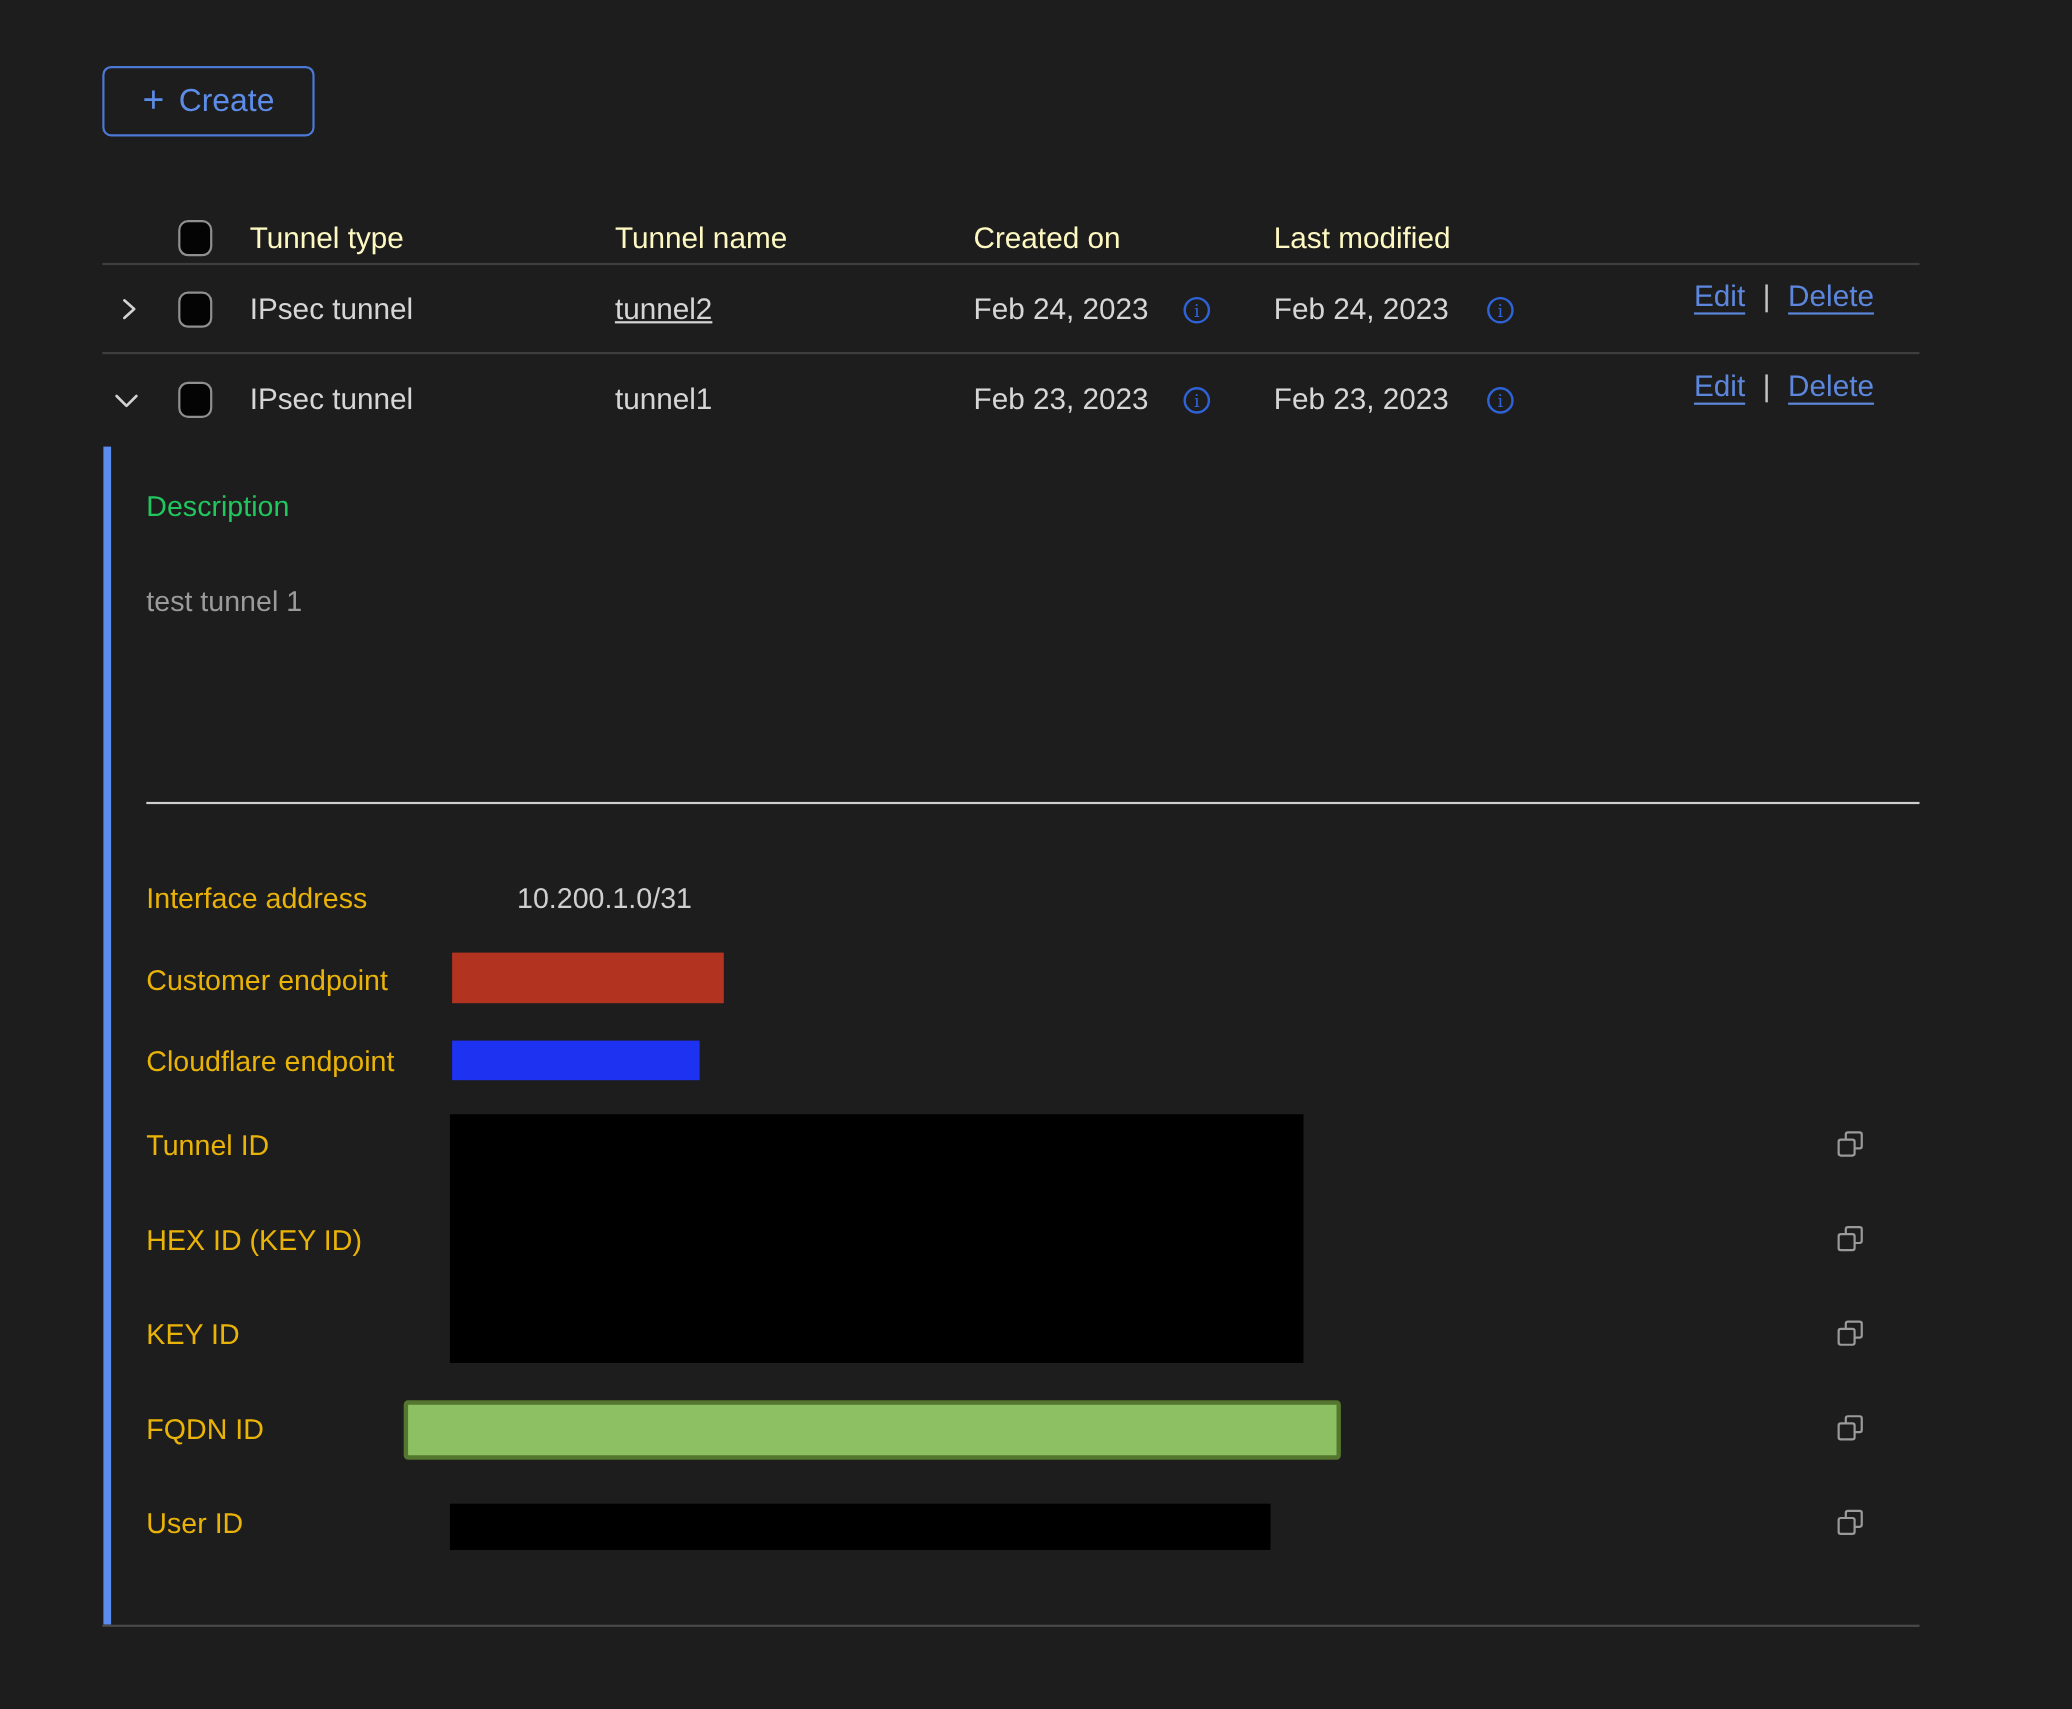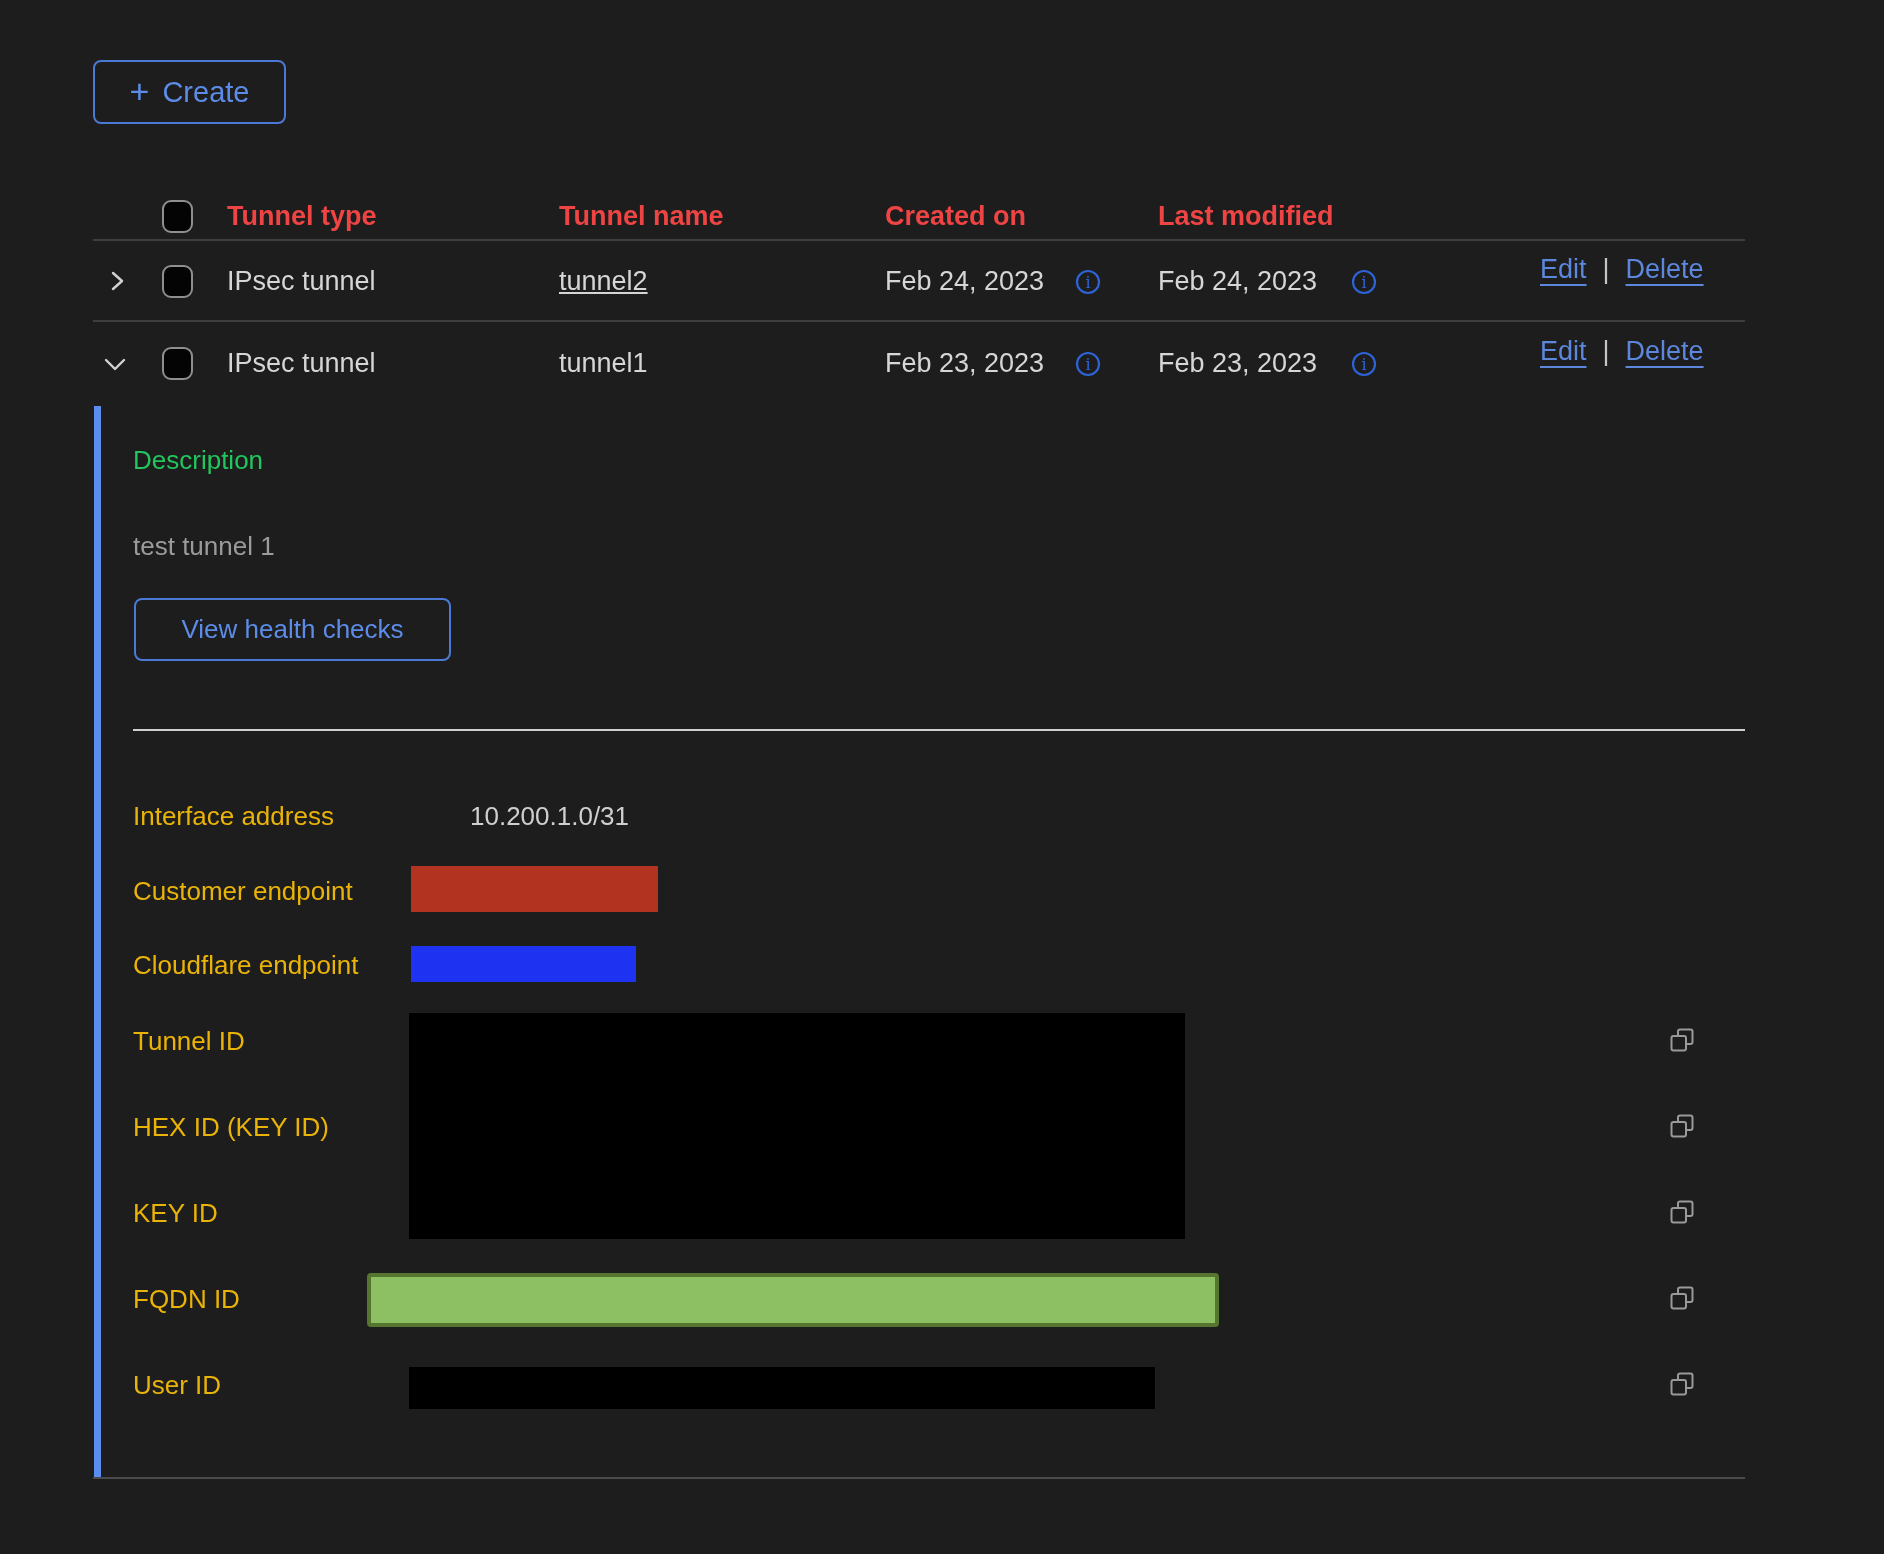--- a/index.html
+++ b/index.html
@@ -16,21 +16,21 @@
     position:absolute; display:flex; align-items:center; justify-content:center;
     gap:13px; background:transparent; border:2px solid #4c79d6; border-radius:8px;
     color:#5d8ce8; cursor:pointer; font-family:"Liberation Sans", sans-serif;
   }
   #create-btn { left:93px; top:60px; width:193px; height:64px; font-size:29px; }
   #health-btn { left:134px; top:598px; width:317px; height:63px; font-size:26px; }
   .plus-glyph { font-size:34px; font-weight:300; line-height:1; margin-top:-3px; }
 
   
   .hdr-cell { position:absolute; height:47px; top:193px; display:flex; align-items:center;
-    font-size:27px; font-weight:700; color:#ef4444; }
+    font-size:27px; font-weight:400; color:#fef9c3; }
   .divider { position:absolute; left:93px; width:1652px; height:2px; background:#3e3e3e; }
   .row { position:absolute; left:0; width:1884px; height:82px; }
   .cell { position:absolute; height:82px; display:flex; align-items:center;
     font-size:27px; color:#d6d6d6; }
   .checkbox {
     position:absolute; width:31px; height:33px; border:2px solid #8f8f8f;
     border-radius:9px; background:#040404; cursor:pointer;
   }
   .chev { position:absolute; width:28px; height:28px; cursor:pointer; }
   .info { position:absolute; width:28px; height:28px; cursor:pointer; }
@@ -121,23 +121,20 @@
       <span class="pipe">|</span>
       <a class="link">Delete</a>
     </div>
   </div>
 
   <div id="accent-bar" class="abs"></div>
 
   <div class="dlabel" style="top:444px; color:#22c55e;">Description</div>
   <div class="dlabel" style="top:530px; color:#9b9b9b;">test tunnel 1</div>
 
-  <button id="health-btn" class="outline-btn">
-    <span>View health checks</span>
-  </button>
 
   <div id="section-divider"></div>
 
   <div class="dlabel" style="top:800px;">Interface address</div>
   <div class="dvalue" style="left:434px; top:800px;margin-left:36px;">10.200.1.0/31</div>
 
   <div class="dlabel" style="top:875px;">Customer endpoint</div>
   <div id="red-block" class="redaction"></div>
 
   <div class="dlabel" style="top:949px;">Cloudflare endpoint</div>

